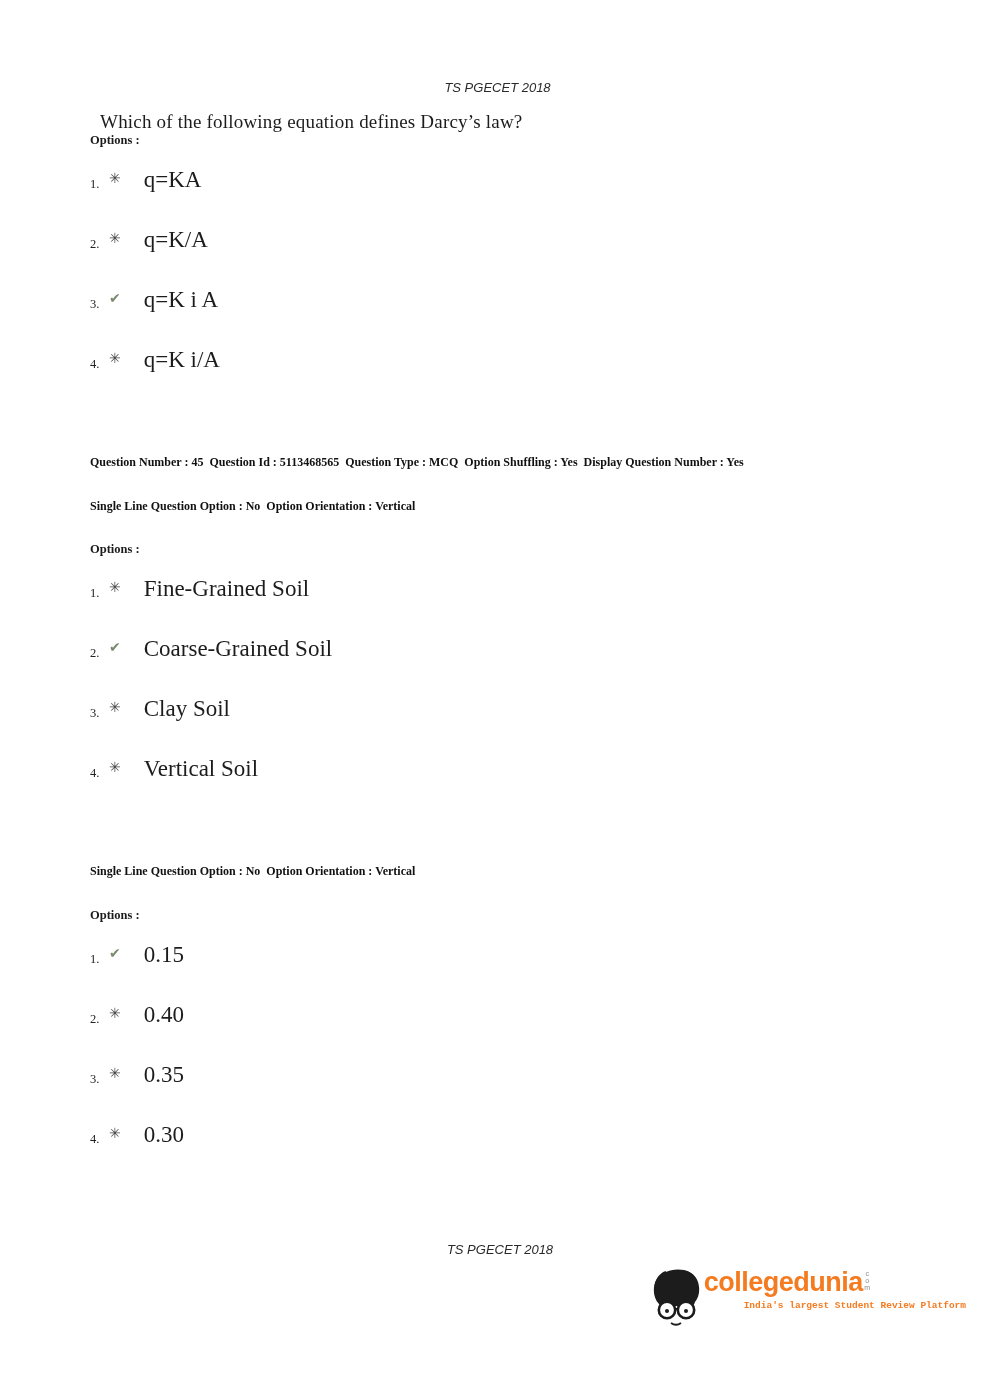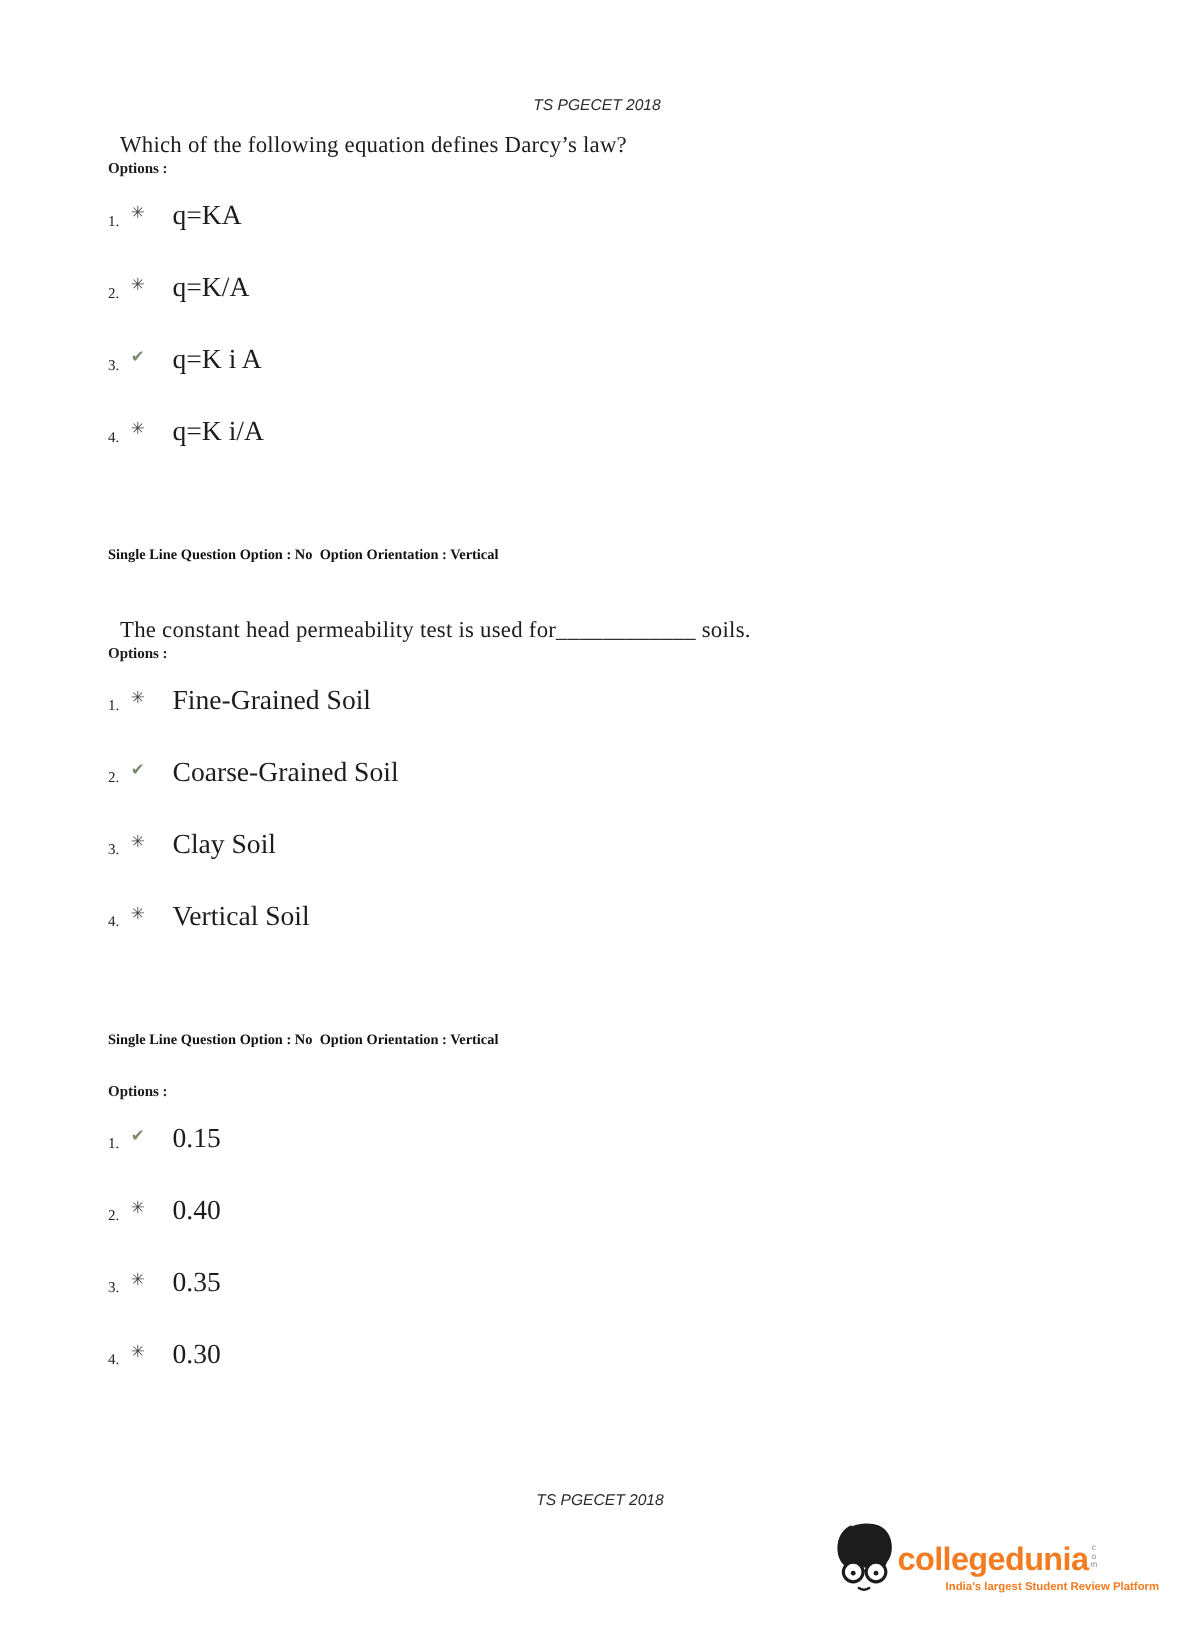--- a/index.html
+++ b/index.html
@@ -64,21 +64,21 @@
     font-weight:bold;
     line-height:14.5px;
     white-space:pre-wrap;
     color:#111;
   }
 
   .logo {
     position:absolute;
     right:34px; top:1268px;
     display:flex;
-    align-items:flex-end;
+    align-items:flex-start;
     gap:2px;
   }
   .logo-doodle { width:52px; height:60px; }
   .logo-textcol { display:flex; flex-direction:column; }
   .logo-brandrow { display:flex; align-items:flex-start; }
   .logo-brand {
     font-family:"Liberation Sans", sans-serif;
     font-weight:bold;
     font-size:27px;
     letter-spacing:-0.5px;
@@ -89,21 +89,21 @@
     font-family:"Liberation Sans", sans-serif;
     font-size:7px;
     color:#8b8b8b;
     writing-mode:vertical-rl;
     text-orientation:upright;
     line-height:7px;
     margin-left:1px;
     padding-top:2px;
   }
   .logo-tagline {
-    font-family:Liberation Sans, sans-serif;
+    font-family:Liberation Mono, monospace;
     font-size:9.5px;
     font-weight:bold;
     color:#f47b20;
     margin-top:4px;
     padding-left:40px;
   }
 </style>
 </head>
 <body>
 
@@ -130,26 +130,26 @@
       <span class="marker right">✔</span>
       <span class="opt-text">q=K i A</span>
     </div>
     <div class="option-row">
       <span class="opt-num">4.</span>
       <span class="marker wrong">✳</span>
       <span class="opt-text">q=K i/A</span>
     </div>
 
     <div class="meta">
+      <div>Question Number : 45  Question Id : 5113468565  Question Type : MCQ  Option Shuffling : Yes  Display Question Number : Yes</div>
       <div>Single Line Question Option : No  Option Orientation : Vertical</div>
     </div>
   </section>
 
   <section>
-    <p class="q-text">The constant head permeability test is used for____________ soils.</p>
     <div class="options-label">Options :</div>
 
     <div class="option-row">
       <span class="opt-num">1.</span>
       <span class="marker wrong">✳</span>
       <span class="opt-text">Fine-Grained Soil</span>
     </div>
     <div class="option-row">
       <span class="opt-num">2.</span>
       <span class="marker right">✔</span>

